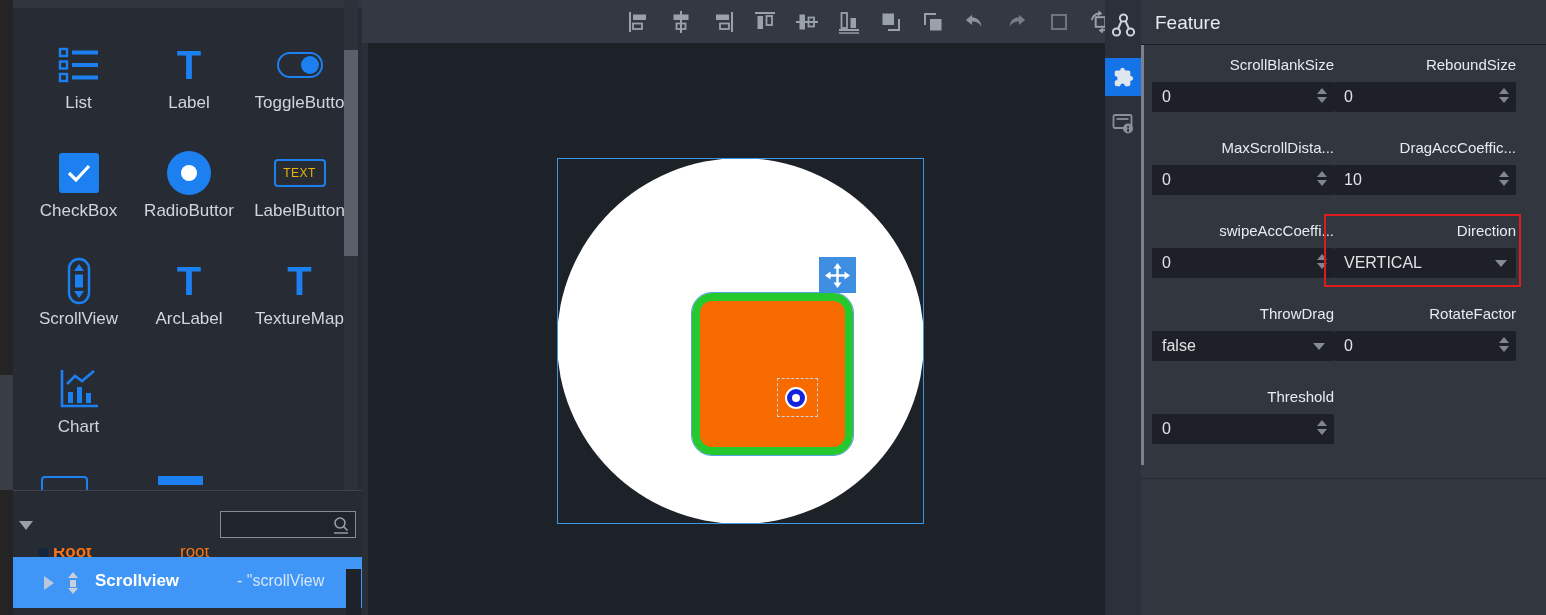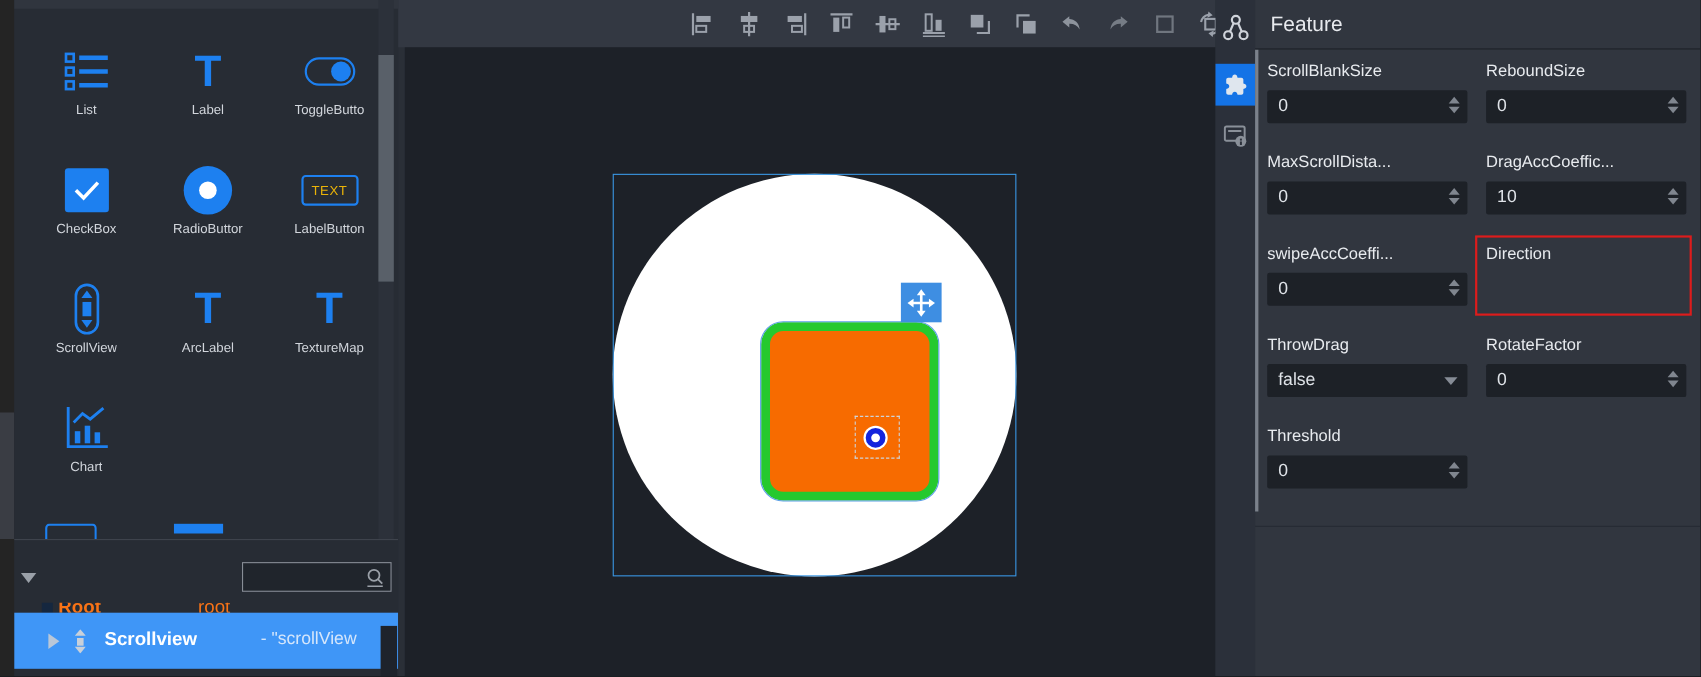--- a/index.html
+++ b/index.html
@@ -7,21 +7,21 @@
        background:#272c34;font-family:"Liberation Sans",sans-serif;color:#e4e7ec;}
   
   .left-strip{position:absolute;left:0;top:0;width:13px;height:615px;background:#242424;}
   .left-strip .thumb{position:absolute;left:0;top:375px;width:13px;height:115px;background:#3a3d44;}
   
   .palette{position:absolute;left:13px;top:0;width:349px;height:490px;background:#272c34;}
   .palette::before{content:"";position:absolute;left:0;top:0;right:0;height:8px;background:#30353e;}
   .palette-grid{position:absolute;left:12px;top:26px;width:328px;display:grid;grid-template-columns:107px 114px 107px;}
   .p-item{height:108px;display:flex;flex-direction:column;align-items:center;padding-top:14px;box-sizing:border-box;cursor:pointer;}
   .p-icon{height:50px;display:flex;align-items:center;justify-content:center;}
-  .p-label{font-size:12px;color:#d2d6dc;margin-top:3px;white-space:nowrap;max-width:110px;overflow:hidden;}
+  .p-label{font-size:17px;color:#d2d6dc;margin-top:3px;white-space:nowrap;max-width:110px;overflow:hidden;}
   .t-glyph{font-size:40px;font-weight:bold;color:#1d80f0;line-height:42px;}
   .toggle-sh{width:46px;height:26px;border:2px solid #1d80f0;border-radius:14px;position:relative;box-sizing:border-box;}
   .toggle-sh i{position:absolute;right:2px;top:2px;width:18px;height:18px;border-radius:50%;background:#1d80f0;}
   .check-sh{width:40px;height:40px;background:#1d80f0;border-radius:3px;display:flex;align-items:center;justify-content:center;}
   .radio-sh{width:44px;height:44px;background:#1d80f0;border-radius:50%;display:flex;align-items:center;justify-content:center;}
   .radio-sh i{width:16px;height:16px;background:#fff;border-radius:50%;}
   .lb-box{width:52px;height:28px;border:2px solid #1d80f0;border-radius:4px;display:flex;align-items:center;justify-content:center;box-sizing:border-box;}
   .lb-txt{font-size:12px;color:#eab308;letter-spacing:.5px;}
   .swipe-sh{width:48px;height:30px;border:2px solid #1d80f0;border-radius:3px;display:flex;align-items:flex-end;justify-content:center;gap:3px;padding-bottom:4px;box-sizing:border-box;}
   .swipe-sh i{width:4px;height:4px;background:#1d80f0;border-radius:50%;}
@@ -64,21 +64,21 @@
   .icon-strip{position:absolute;left:1105px;top:0;width:36px;height:615px;background:#2b303a;}
   .strip-molecule{position:absolute;left:6px;top:12px;cursor:pointer;}
   .strip-tab{position:absolute;left:0;top:58px;width:36px;height:38px;background:#1473e6;display:flex;align-items:center;justify-content:center;cursor:pointer;}
   .strip-info{position:absolute;left:7px;top:112px;cursor:pointer;}
   
   .feature{position:absolute;left:1141px;top:0;width:416px;height:615px;background:#31363f;}
   .feature-sb{position:absolute;left:0;top:45px;width:3px;height:420px;background:#7b818b;}
   .feature-title{position:absolute;left:14px;top:12px;font-size:19px;color:#e8eaee;}
   .f-div1{position:absolute;left:0;top:44px;width:405px;height:1px;background:#1d2127;}
   .f-div2{position:absolute;left:0;top:478px;width:405px;height:1px;background:#262b33;}
-  .fields{position:absolute;left:11px;top:56px;width:385px;display:grid;grid-template-columns:182px 182px;column-gap:17px;}
+  .fields{position:absolute;left:11px;top:56px;width:385px;display:grid;grid-template-columns:182px 182px;text-align:right;}
   .field{margin-bottom:27px;position:relative;}
   .f-label{font-size:15px;color:#e8ebef;margin-bottom:9px;white-space:nowrap;overflow:hidden;}
   .f-ctrl{position:relative;height:30px;background:#1d2127;border-radius:2px;display:flex;align-items:center;padding:0 10px;font-size:16px;color:#dfe3e8;cursor:pointer;}
   .spin{position:absolute;right:7px;top:6px;display:flex;flex-direction:column;gap:3px;}
   .spin i{width:0;height:0;border-left:5px solid transparent;border-right:5px solid transparent;}
   .spin .up{border-bottom:6px solid #80868f;}
   .spin .dn{border-top:6px solid #80868f;}
   .dd-caret{position:absolute;right:9px;top:12px;width:0;height:0;border-left:6px solid transparent;border-right:6px solid transparent;border-top:7px solid #868c96;}
   .field.hl::after{content:"";position:absolute;left:-10px;top:-8px;right:-5px;bottom:-9px;border:2px solid #dd1c1c;pointer-events:none;}
 </style>
@@ -411,20 +411,24 @@
     <div class="f-ctrl">
             <span class="f-val">0</span>
             <span class="spin">
               <i class="up"></i>
               <i class="dn"></i>
             </span>
           </div>
   </div>
         <div class="field hl">
     <div class="f-label">Direction</div>
+    <div class="f-ctrl">
+            <span class="f-val">VERTICAL</span>
+            <span class="dd-caret"></span>
+          </div>
   </div>
         <div class="field">
     <div class="f-label">ThrowDrag</div>
     <div class="f-ctrl">
             <span class="f-val">false</span>
             <span class="dd-caret"></span>
           </div>
   </div>
         <div class="field">
     <div class="f-label">RotateFactor</div>

